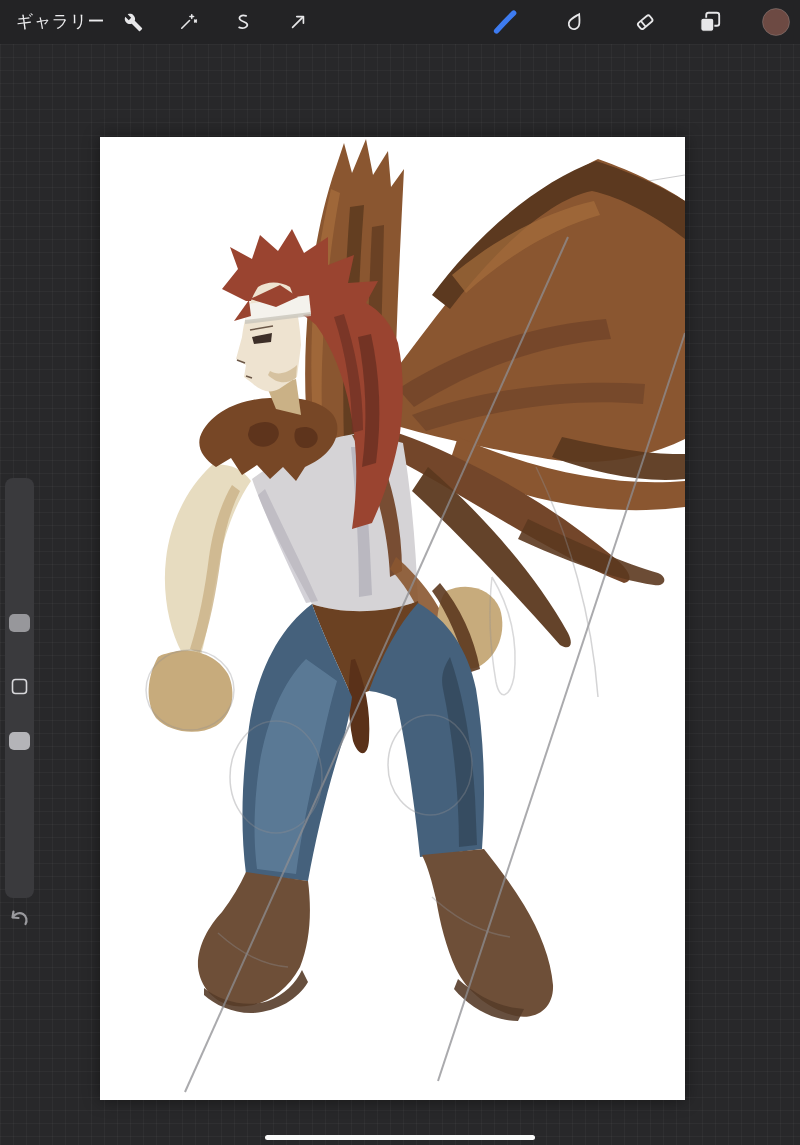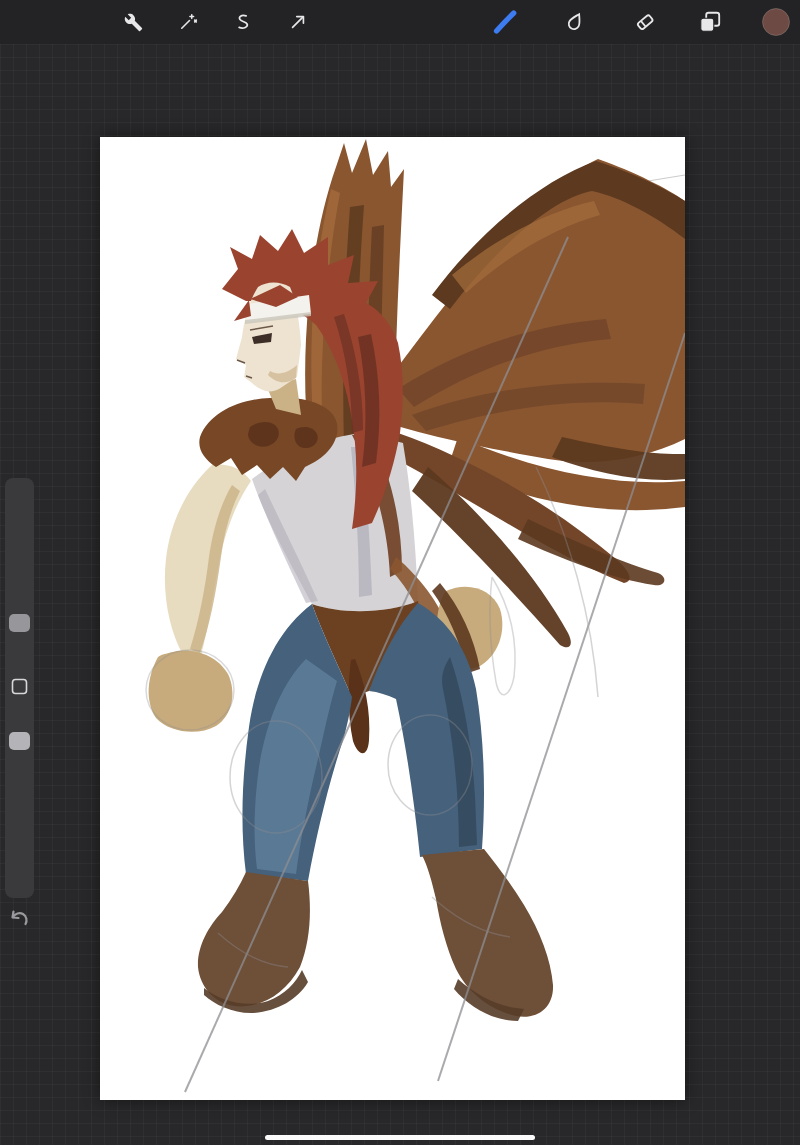--- a/index.html
+++ b/index.html
@@ -45,20 +45,21 @@
 
   .home-indicator { position:absolute; left:265px; bottom:5px; width:270px; height:5px; border-radius:3px; }
 </style>
 </head>
 <body>
 
 <div class="screen">
 
   <header class="topbar">
 
+    <button class="gallery-btn">ギャラリー</button>
 
     <button class="circle-btn btn-actions">
       <svg width="19" height="19" viewBox="0 0 24 24">
         <path d="M22.7 19l-9.1-9.1c.9-2.3.4-5-1.5-6.9-2-2-5-2.4-7.4-1.3L9 6 6 9 1.6 4.7C.4 7.1.9 10.1 2.9 12.1c1.9 1.9 4.6 2.4 6.9 1.5l9.1 9.1c.4.4 1 .4 1.4 0l2.3-2.3c.5-.4.5-1.1.1-1.4z" fill="#e7e7e9"></path>
       </svg>
     </button>
 
     <button class="circle-btn btn-adjust">
       <svg width="20" height="20" viewBox="0 0 24 24">
         <g fill="none" stroke-width="1.9" stroke-linecap="round" stroke="#e7e7e9">

